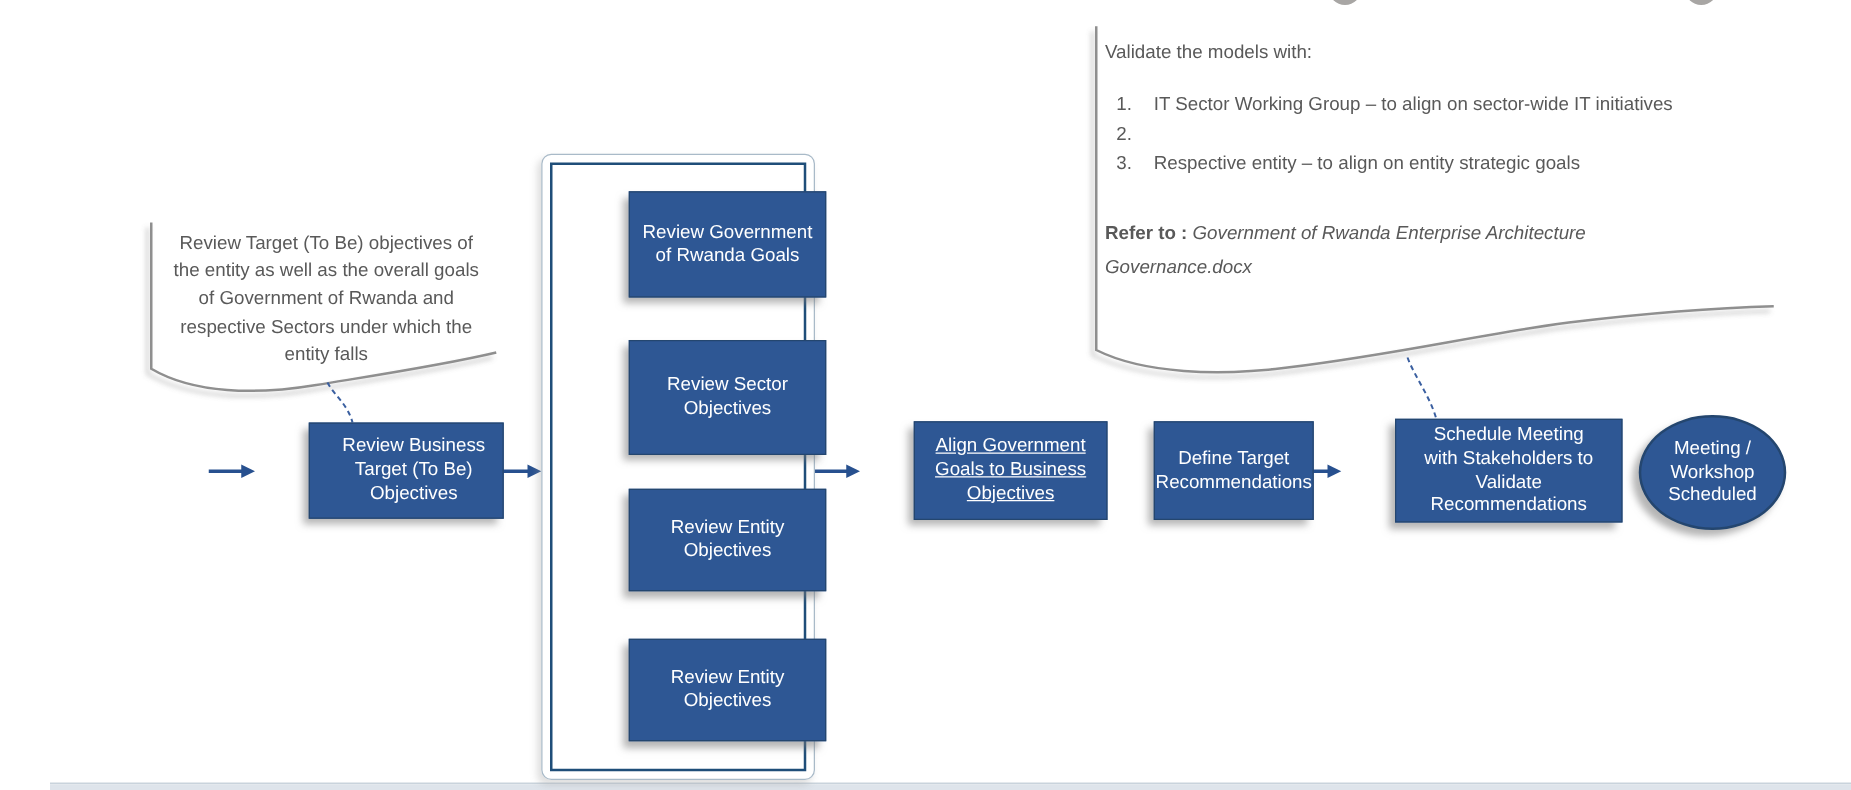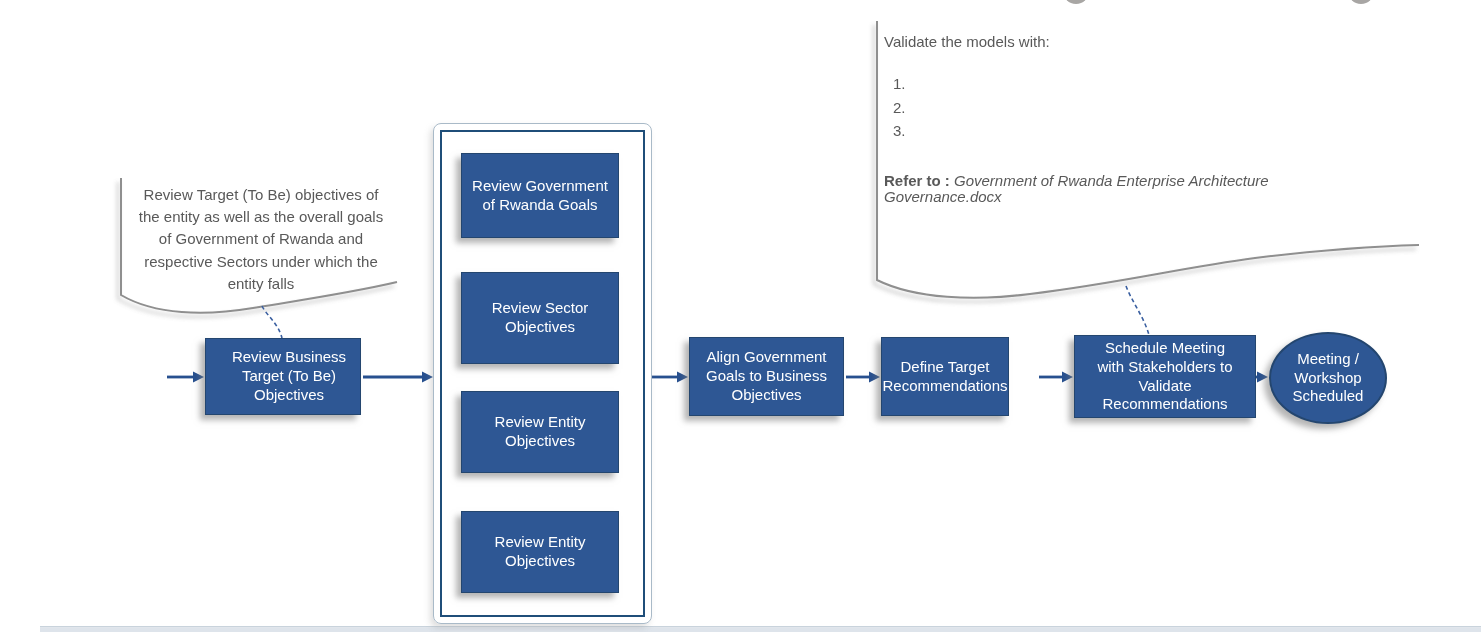--- a/index.html
+++ b/index.html
@@ -18,20 +18,21 @@
     text-align:center;
     color:#ffffff;
     font-size:15px;line-height:1.26;
     background:#2E5794;
     border:1px solid #24466F;
     box-shadow:-5px 5px 6px rgba(120,120,120,0.55);
     box-sizing:border-box;
     padding:2px 4px;
     white-space:pre-line;
     z-index:3;
+    margin-left:42px;
   }
   .oval{
     border-radius:50%;
     border-width:2px;
   }
   .container-outer{
     position:absolute;
     border:1px solid #A9BAC8;
     border-radius:8px;
     box-sizing:border-box;
@@ -64,21 +65,21 @@
     position:absolute;
     color:#595959;
     font-size:15px;
     z-index:4;
   }
   .note-list .row{display:flex;line-height:23.6px;}
   .note-list .num{width:30px;flex:0 0 30px;}
   .note-refer{
     position:absolute;
     color:#595959;
-    font-size:15px;line-height:16px;
+    font-size:15px;line-height:27px;
     z-index:4;
   }
   .note-refer .lbl{font-weight:bold;}
   .note-refer em{font-style:italic;}
   svg{display:block;}
 </style>
 </head>
 <body>
 
 <div class="canvas">
@@ -138,21 +139,21 @@
 
   <div class="node" style="left:461px;top:272px;width:158px;height:92px;">Review Sector
 Objectives</div>
 
   <div class="node" style="left:461px;top:391px;width:158px;height:82px;">Review Entity
 Objectives</div>
 
   <div class="node" style="left:461px;top:511px;width:158px;height:82px;">Review Entity
 Objectives</div>
 
-  <div class="node" style="left:689px;top:337px;width:155px;height:79px;">Align Government
+  <div class="node" style="left:689px;top:337px;width:155px;height:79px;text-decoration:underline;">Align Government
 Goals to Business
 Objectives</div>
 
   <div class="node" style="left:881px;top:337px;width:128px;height:79px;">Define Target
 Recommendations</div>
 
   <div class="node" style="left:1074px;top:335px;width:182px;height:83px;">Schedule Meeting
 with Stakeholders to
 Validate
 Recommendations</div>
@@ -165,26 +166,28 @@
 the entity as well as the overall goals
 of Government of Rwanda and
 respective Sectors under which the
 entity falls</div>
 
   <div class="note-title" style="left:884px;top:33px;">Validate the models with:</div>
 
   <div class="note-list" style="left:893px;top:72px;width:530px;">
     <div class="row">
       <span class="num">1.</span>
+      <span>IT Sector Working Group – to align on sector-wide IT initiatives</span>
     </div>
     <div class="row">
       <span class="num">2.</span>
     </div>
     <div class="row">
       <span class="num">3.</span>
+      <span>Respective entity – to align on entity strategic goals</span>
     </div>
   </div>
 
   <div class="note-refer" style="left:884px;top:173px;width:470px;">
     <span class="lbl">Refer to :</span>
     <em>Government of Rwanda Enterprise Architecture Governance.docx</em>
   </div>
 
 </div>
 

